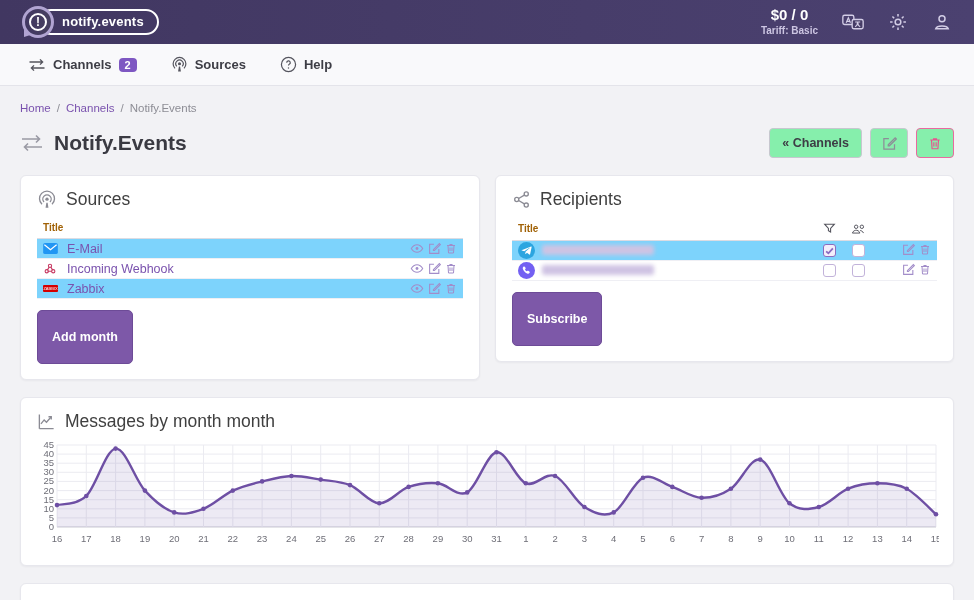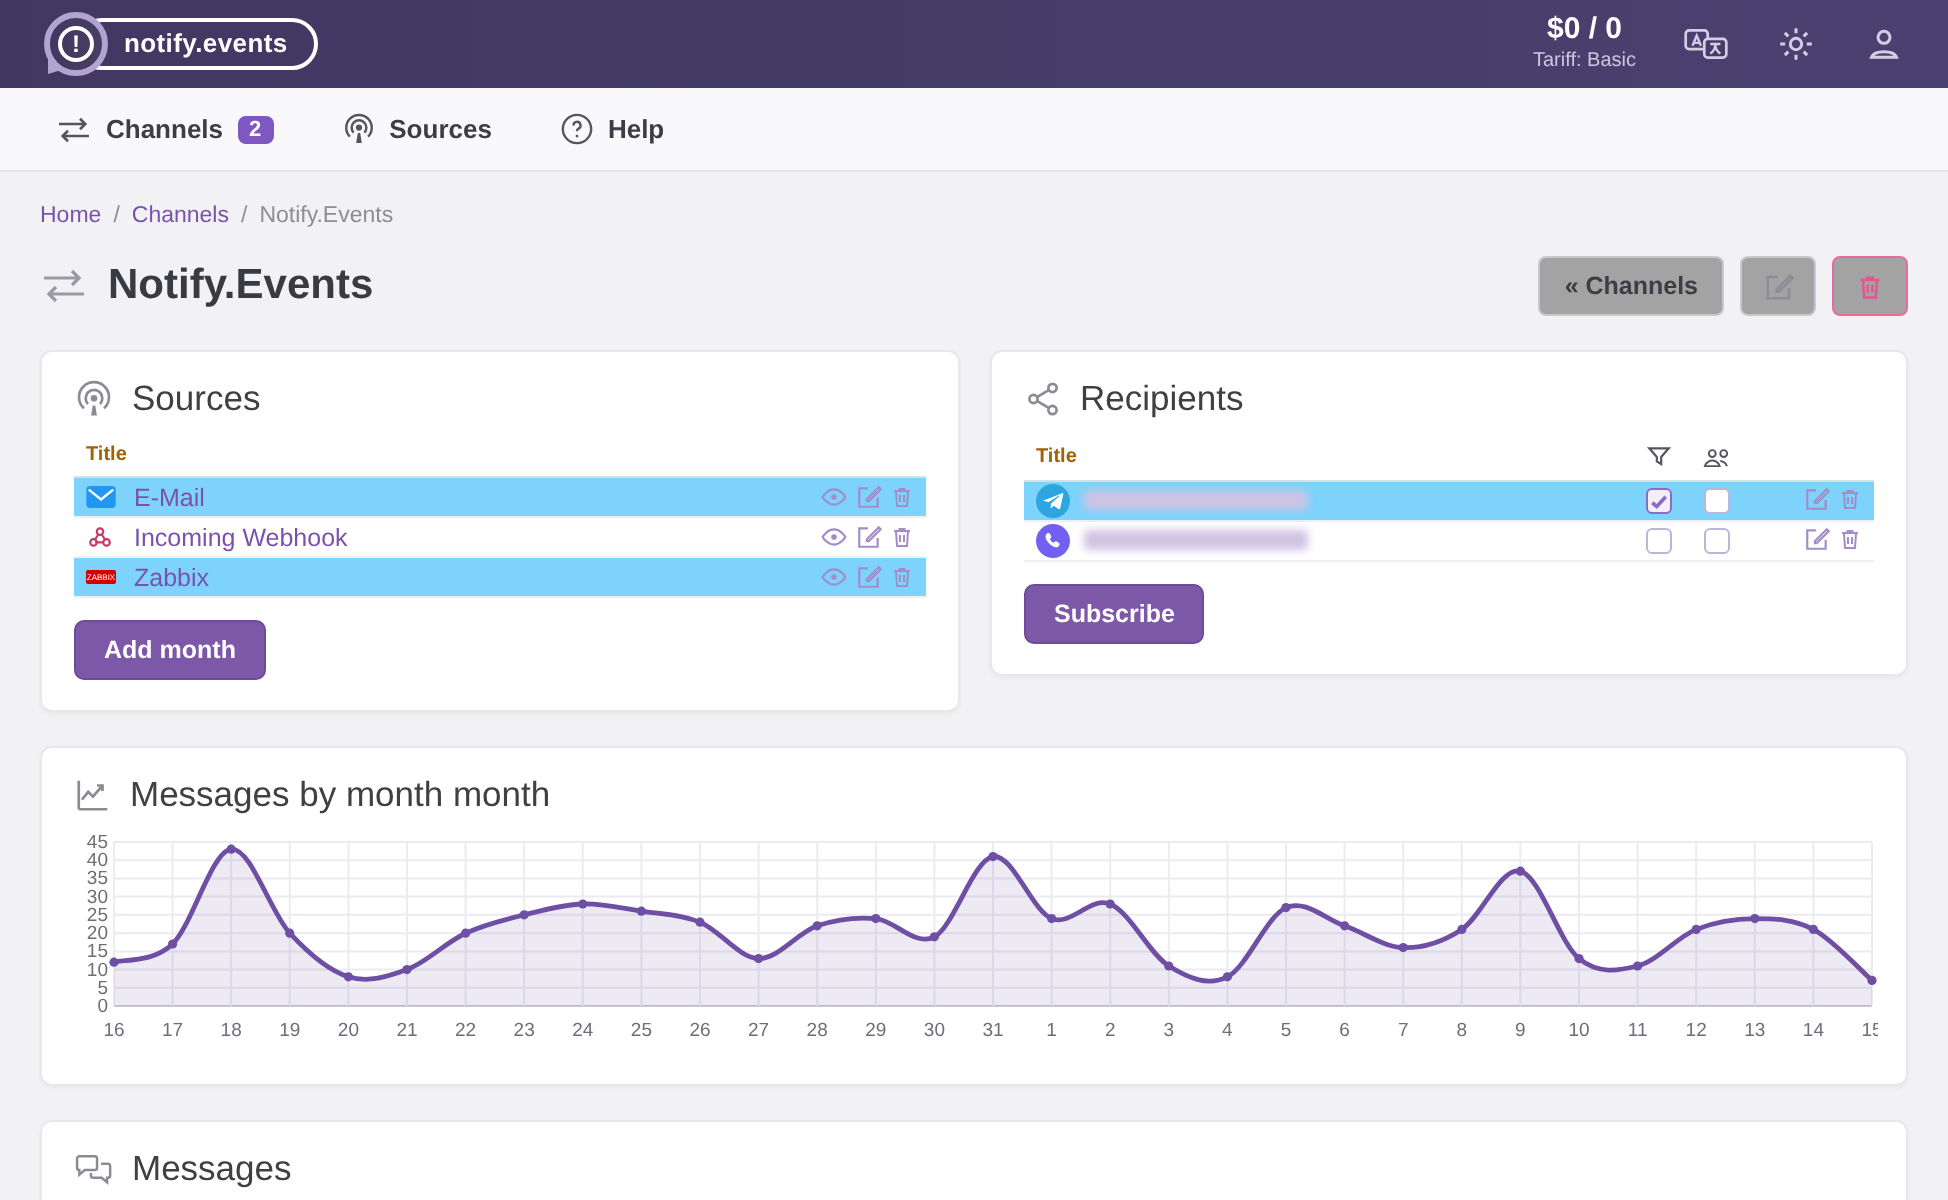--- a/index.html
+++ b/index.html
@@ -15,21 +15,21 @@
     display:flex; align-items:center; justify-content:center; }
   .logo-bubble::after { content:""; position:absolute; left:-1px; bottom:-2px; width:8px; height:8px;
     background:#b1a4d2; clip-path:polygon(0 100%,0 0,100% 70%); }
   .logo-excl { width:18px; height:18px; border:2px solid #fff; border-radius:50%;
     color:#fff; font-weight:bold; font-size:12px; display:flex; align-items:center; justify-content:center; }
   .logo-pill { border:2px solid #fff; border-radius:999px; padding:3px 13px 4px 22px;
     margin-left:-16px; color:#fff; font-weight:bold; font-size:13px; letter-spacing:.2px; }
   .topbar-right { display:flex; align-items:center; gap:24px; }
   .balance-box { text-align:center; color:#fff; line-height:1.25; cursor:pointer;margin-left:33px; }
   .balance { font-size:15px; font-weight:bold; }
-  .tariff { font-size:10px; color:#ccc5e2; }
+  .tariff { font-size:10px; color:#ccc5e2;font-weight:bold; }
   .top-icon { color:#d3cde6; cursor:pointer; display:flex; }
 
   
   .navbar { height:42px; background:#f9f9fb; border-bottom:1px solid #e4e4ea;
     display:flex; align-items:center; gap:34px; padding:0 28px; }
   .nav-item { display:flex; align-items:center; gap:7px; color:#3d3d45; font-size:13px;
     font-weight:bold; cursor:pointer; }
   .nav-item .ni { color:#55555e; display:flex; }
   .nav-badge { background:#7e57c2; color:#fff; font-size:11px; font-weight:bold;
     padding:1px 6px; border-radius:4px; }
@@ -37,21 +37,21 @@
   .content { padding:0 20px; }
 
   
   .breadcrumb { margin-top:16px; font-size:11.5px; color:#8d8d95; display:flex; gap:6px; }
   .breadcrumb a { color:#7a52ae; text-decoration:none; cursor:pointer; }
   .page-head { margin-top:14px; display:flex; align-items:center; justify-content:space-between; }
   .page-title-wrap { display:flex; align-items:center; gap:10px; }
   .page-title-icon { color:#9a9aa4; display:flex; }
   .page-title { font-size:21px; font-weight:bold; color:#3a3a42; }
   .head-actions { display:flex; gap:8px; }
-  .btn-outline { background:#a3a3a3; border:1px solid #c7c7cf; border-radius:4px; height:30px;
+  .btn-outline { background:#86efac; border:1px solid #c7c7cf; border-radius:4px; height:30px;
     display:flex; align-items:center; justify-content:center; padding:0 12px;
     font-size:12.5px; color:#3d3d45; font-weight:bold; cursor:pointer; }
   .btn-icon { width:38px; padding:0; color:#8d8d97; }
   .btn-danger { border-color:#e96a9f; color:#e8538f; }
 
   
   .cards-row { display:flex; gap:15px; margin-top:17px; align-items:flex-start; }
   .card { background:#fff; border:1px solid #e7e7ed; border-radius:6px;
     box-shadow:0 1px 2px rgba(40,40,60,.05); padding:13px 16px 15px; }
   .card-title { display:flex; align-items:center; gap:9px; font-size:17.5px; color:#404040; }
@@ -62,21 +62,21 @@
   .thead { display:flex; align-items:center; font-weight:bold; color:#a16207; font-size:10px;
     padding:3px 6px 5px; border-bottom:1px solid #dcdce3; }
   .srow { display:flex; align-items:center; height:20px; padding:0 6px;
     border-bottom:1px solid #efeff4; }
   .srow.striped { background:#7dd3fc; }
   .src-ic { width:17px; display:flex; margin-right:7px; }
   .src-name { flex:1; color:#7a52ae; cursor:pointer; }
   .row-actions { display:flex; gap:4px; color:#a28dc9; }
   .row-actions .act { display:flex; cursor:pointer; }
   .btn-purple { background:#7d58a8; border:1px solid #6d4b97; border-radius:5px; color:#fff;
-    font-size:12.5px; font-weight:bold; padding:7px 14px; cursor:pointer; margin-top:11px;
+    font-size:12.5px; font-weight:bold; padding:19px 14px; cursor:pointer; margin-top:11px;
     display:inline-block;text-align:right; }
 
   .col-c { width:29px; display:flex; justify-content:center; }
   .rec-actions { width:58px; display:flex; justify-content:flex-end; gap:4px; color:#a28dc9; }
   .checkbox { width:13px; height:13px; border:1px solid #c2b3da; border-radius:3px;
     background:#fff; display:flex; align-items:center; justify-content:center; cursor:pointer; }
   .checkbox svg { visibility:hidden; }
   .checkbox.checked { border-color:#8a6cc0; background:#f3eefb; }
   .checkbox.checked svg { visibility:visible; }
   .blur-bar { filter:blur(2px); border-radius:2px; }

